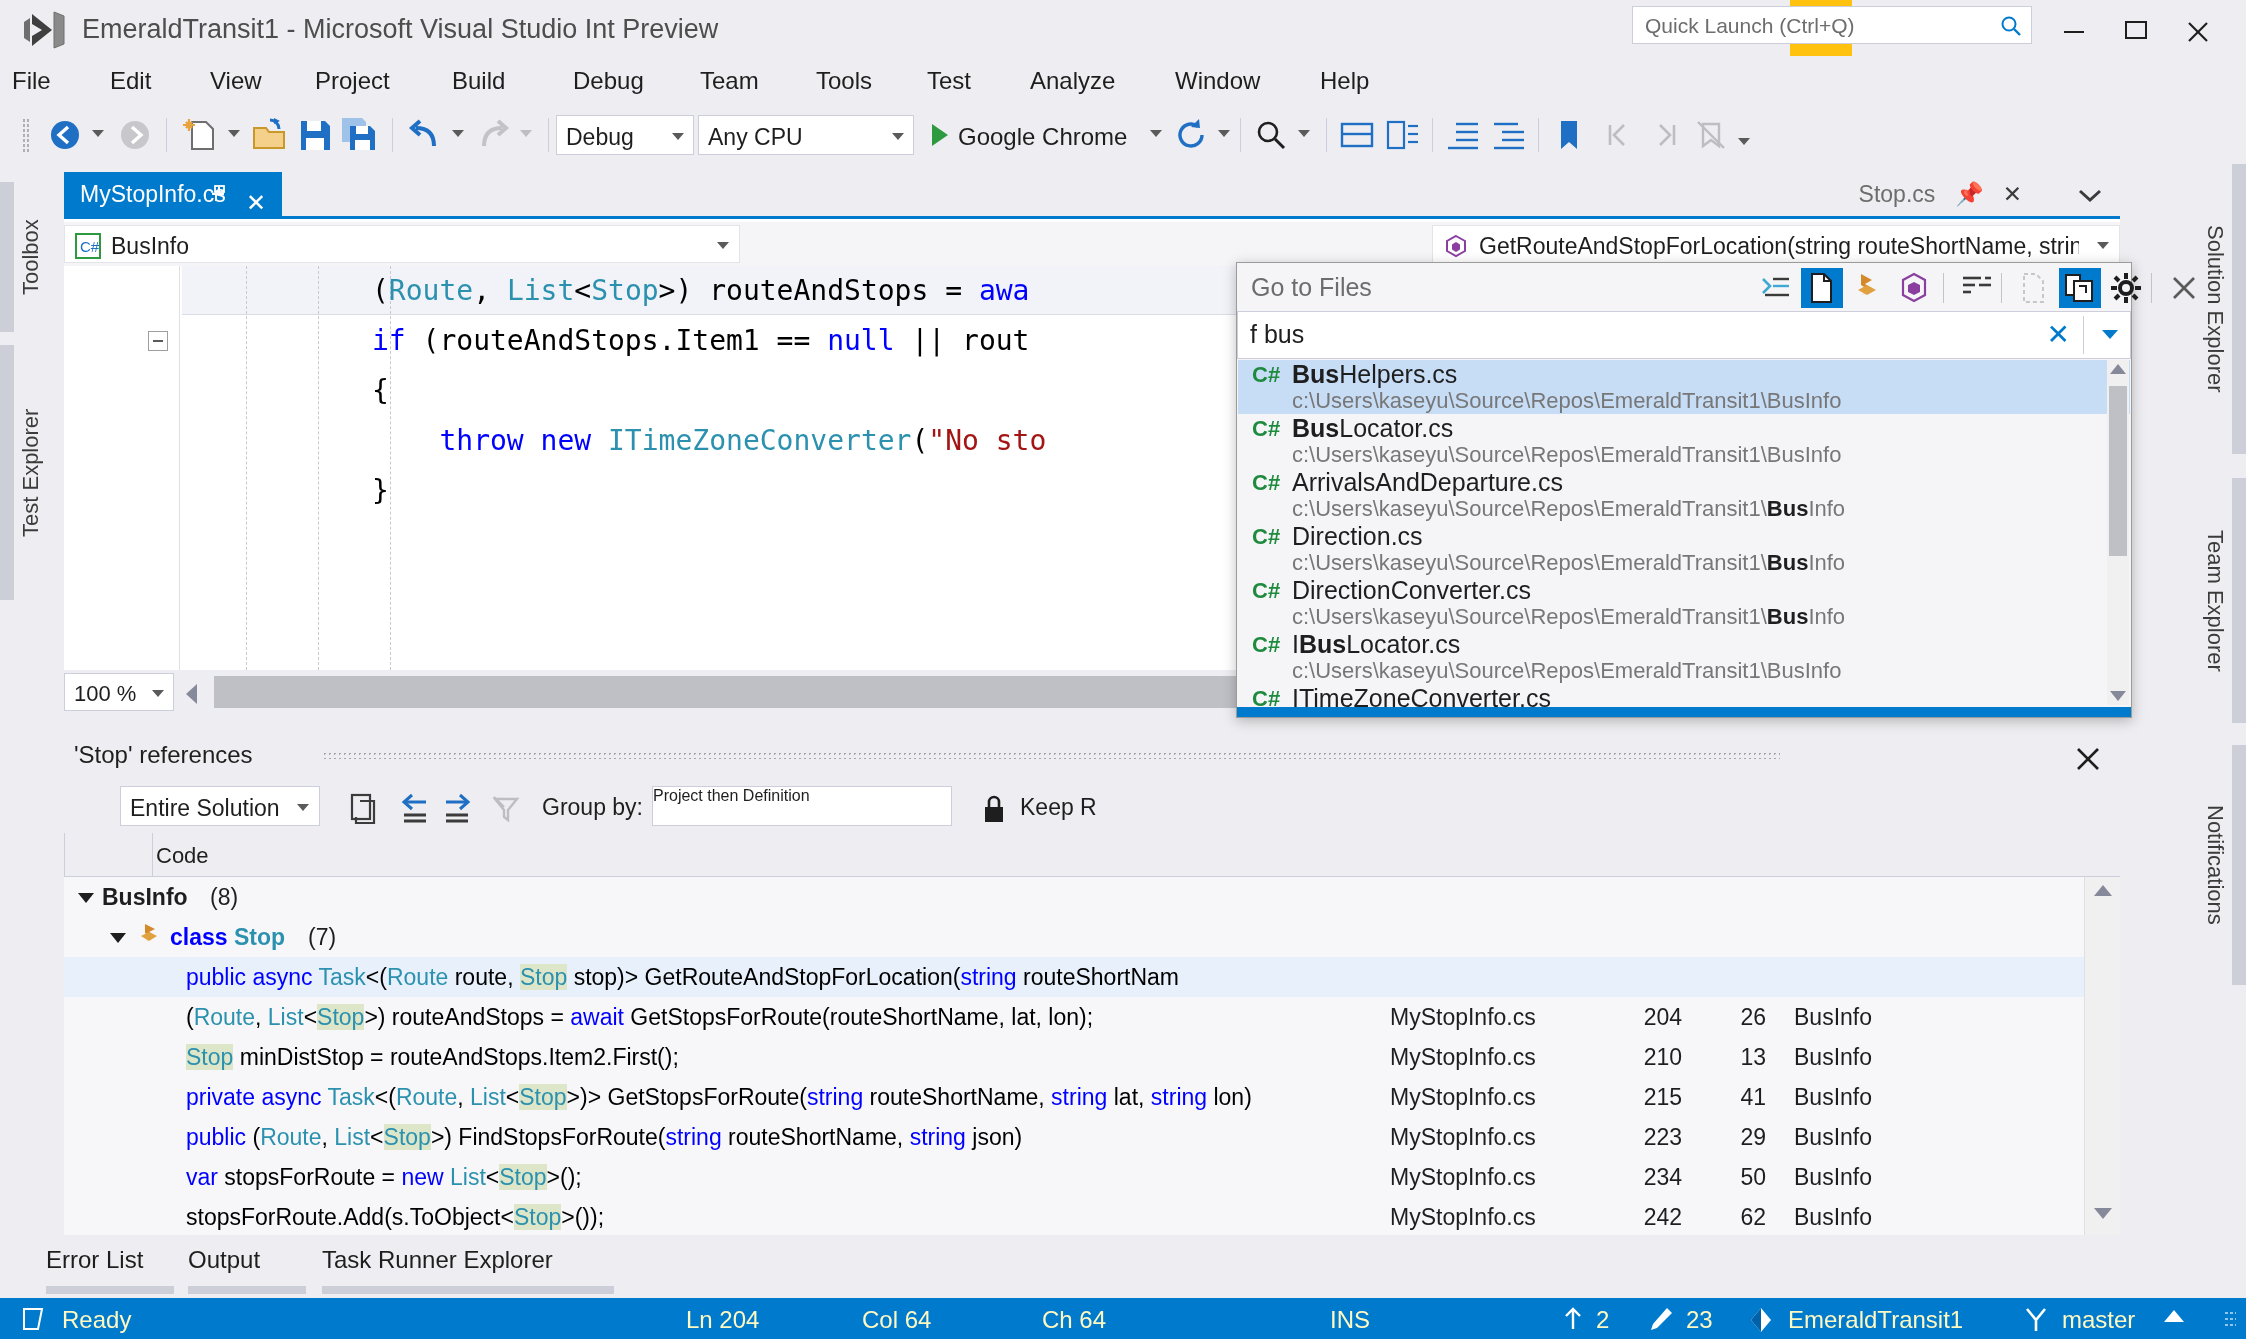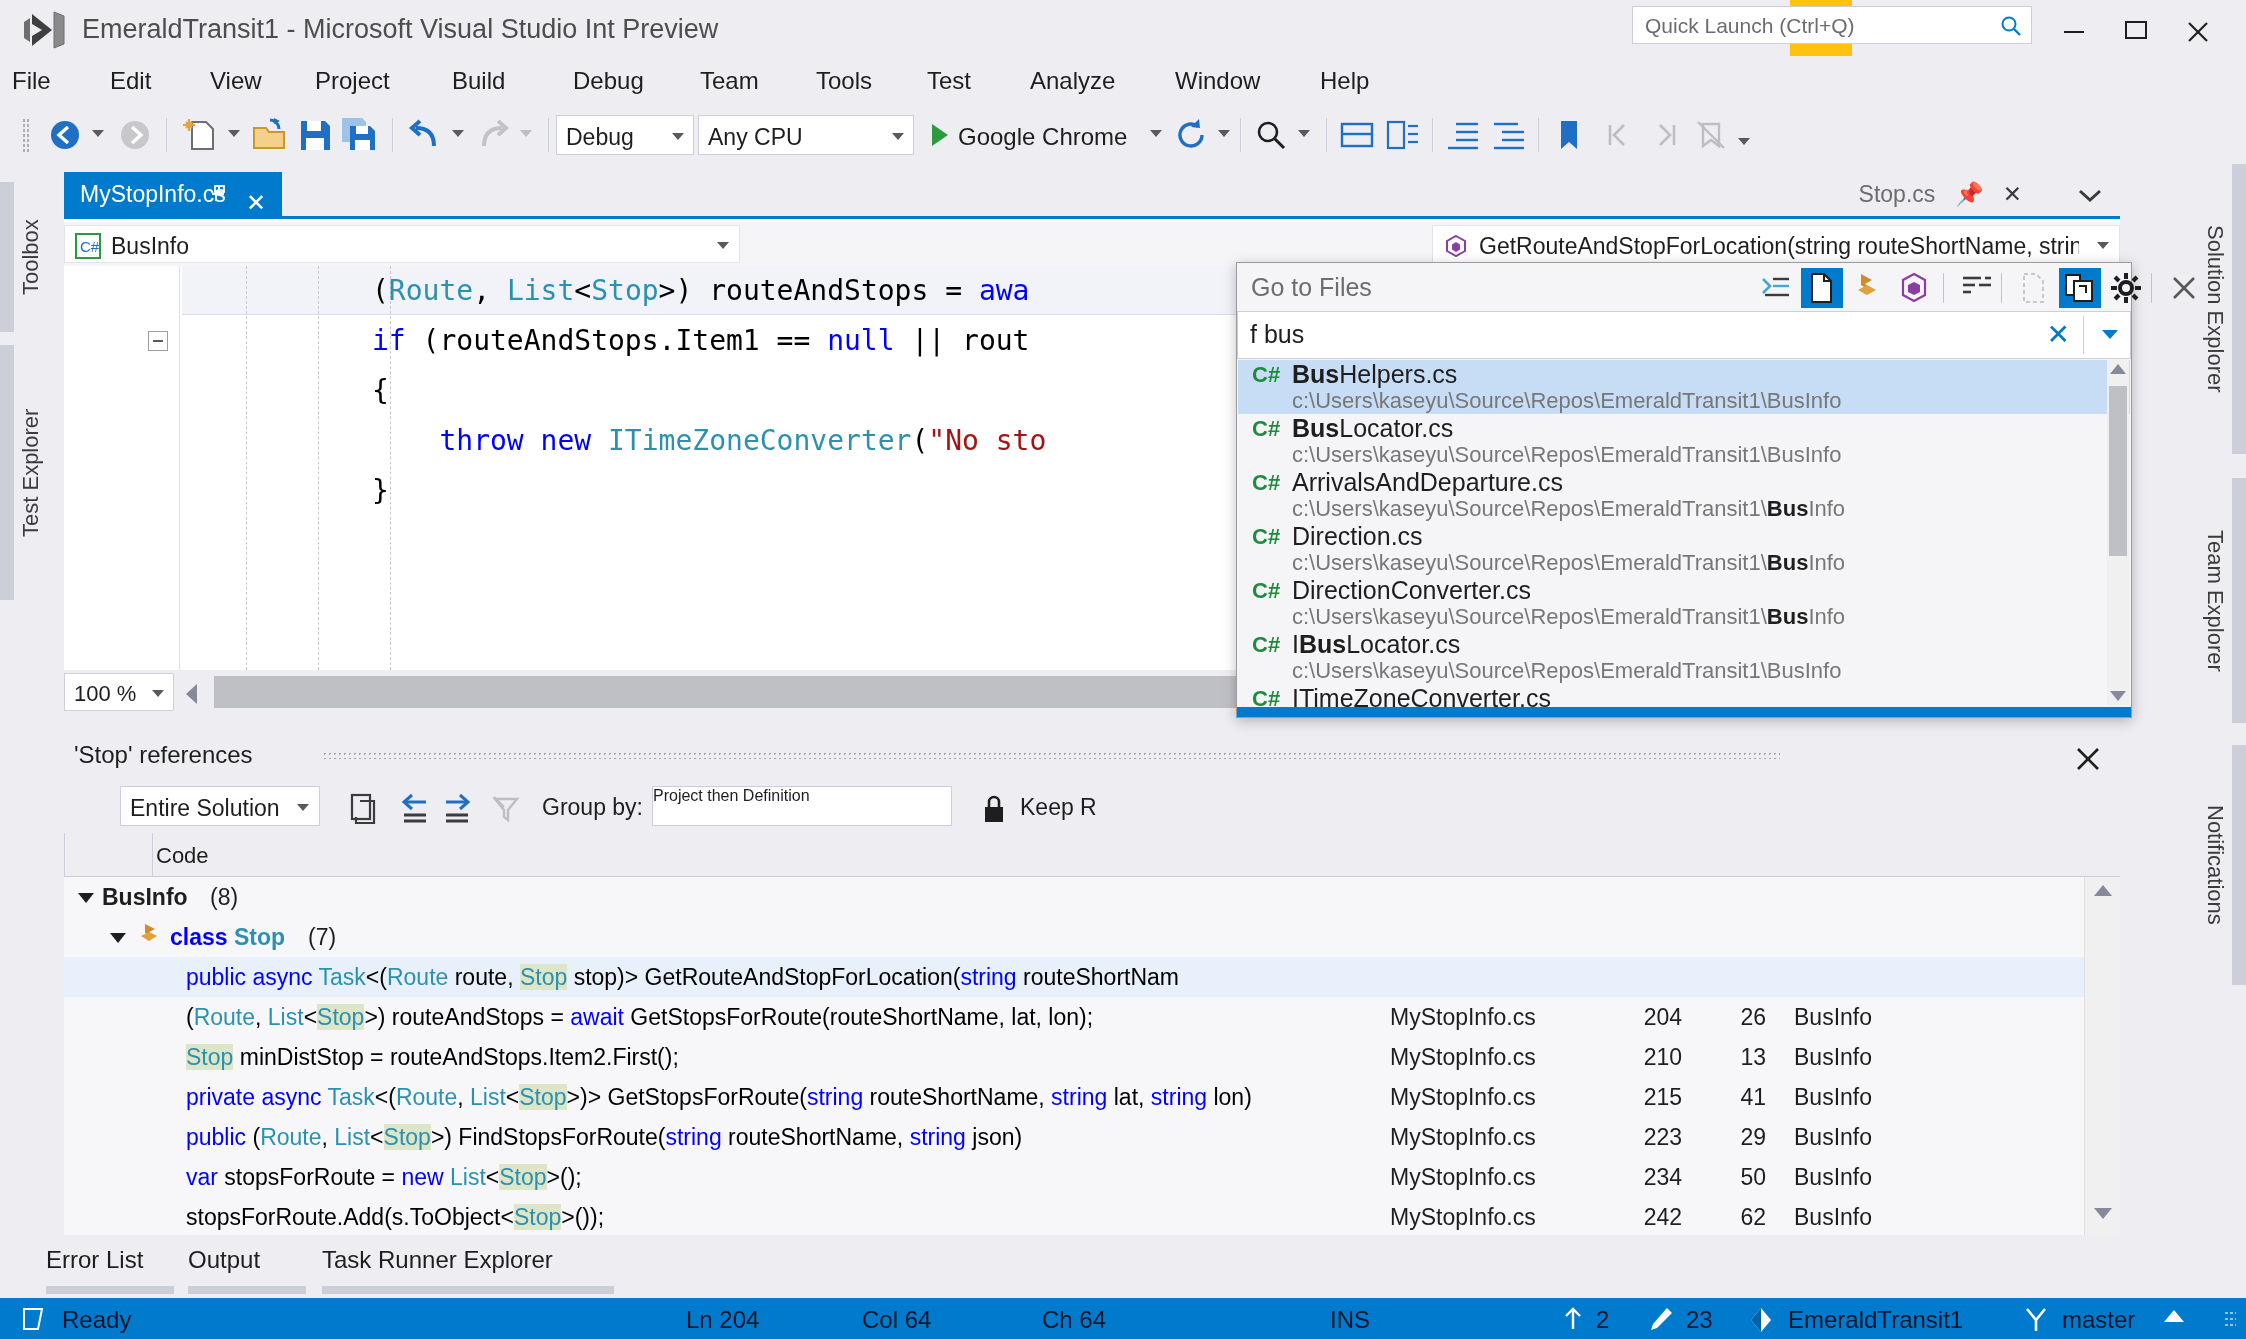--- a/index.html
+++ b/index.html
@@ -118,21 +118,21 @@
   .col-file { position:absolute; font-size:23px; }
   .col-num { position:absolute; font-size:23px; text-align:right; width:52px; }
   .col-proj { position:absolute; font-size:23px; }
 
   
   .bottom-tabs { position:absolute; left:0; top:1240px; width:2246px; height:58px; background:#EEEEF2; }
   .btab { position:absolute; top:6px; font-size:24px; color:#1E1E1E; white-space:nowrap; }
   .btab-ul { position:absolute; top:46px; height:8px; background:#CDCFD8; }
 
   
-  .statusbar { position:absolute; left:0; top:1298px; width:2246px; height:41px; background:#007ACC; color:#0f172a; }
+  .statusbar { position:absolute; left:0; top:1298px; width:2246px; height:41px; background:#007ACC; color:#fef9c3; }
   .sb-item { position:absolute; top:8px; font-size:24px; white-space:nowrap; }
   .sb-ico { position:absolute; top:8px; }
 
   
   .gotofiles { position:absolute; left:1236px; top:262px; width:896px; height:456px;
      background:#F5F5F7; border:1px solid #9B9B9B; box-shadow:0 3px 12px rgba(0,0,0,.25); }
   .gtf-header { position:absolute; left:0; top:0; width:100%; height:48px; background:#F5F5F7; }
   .gtf-title { position:absolute; left:14px; top:10px; font-size:25px; color:#6D6D6D; }
   .gtf-btn { position:absolute; top:5px; width:42px; height:40px; }
   .gtf-btn.active { background:#007ACC; }

